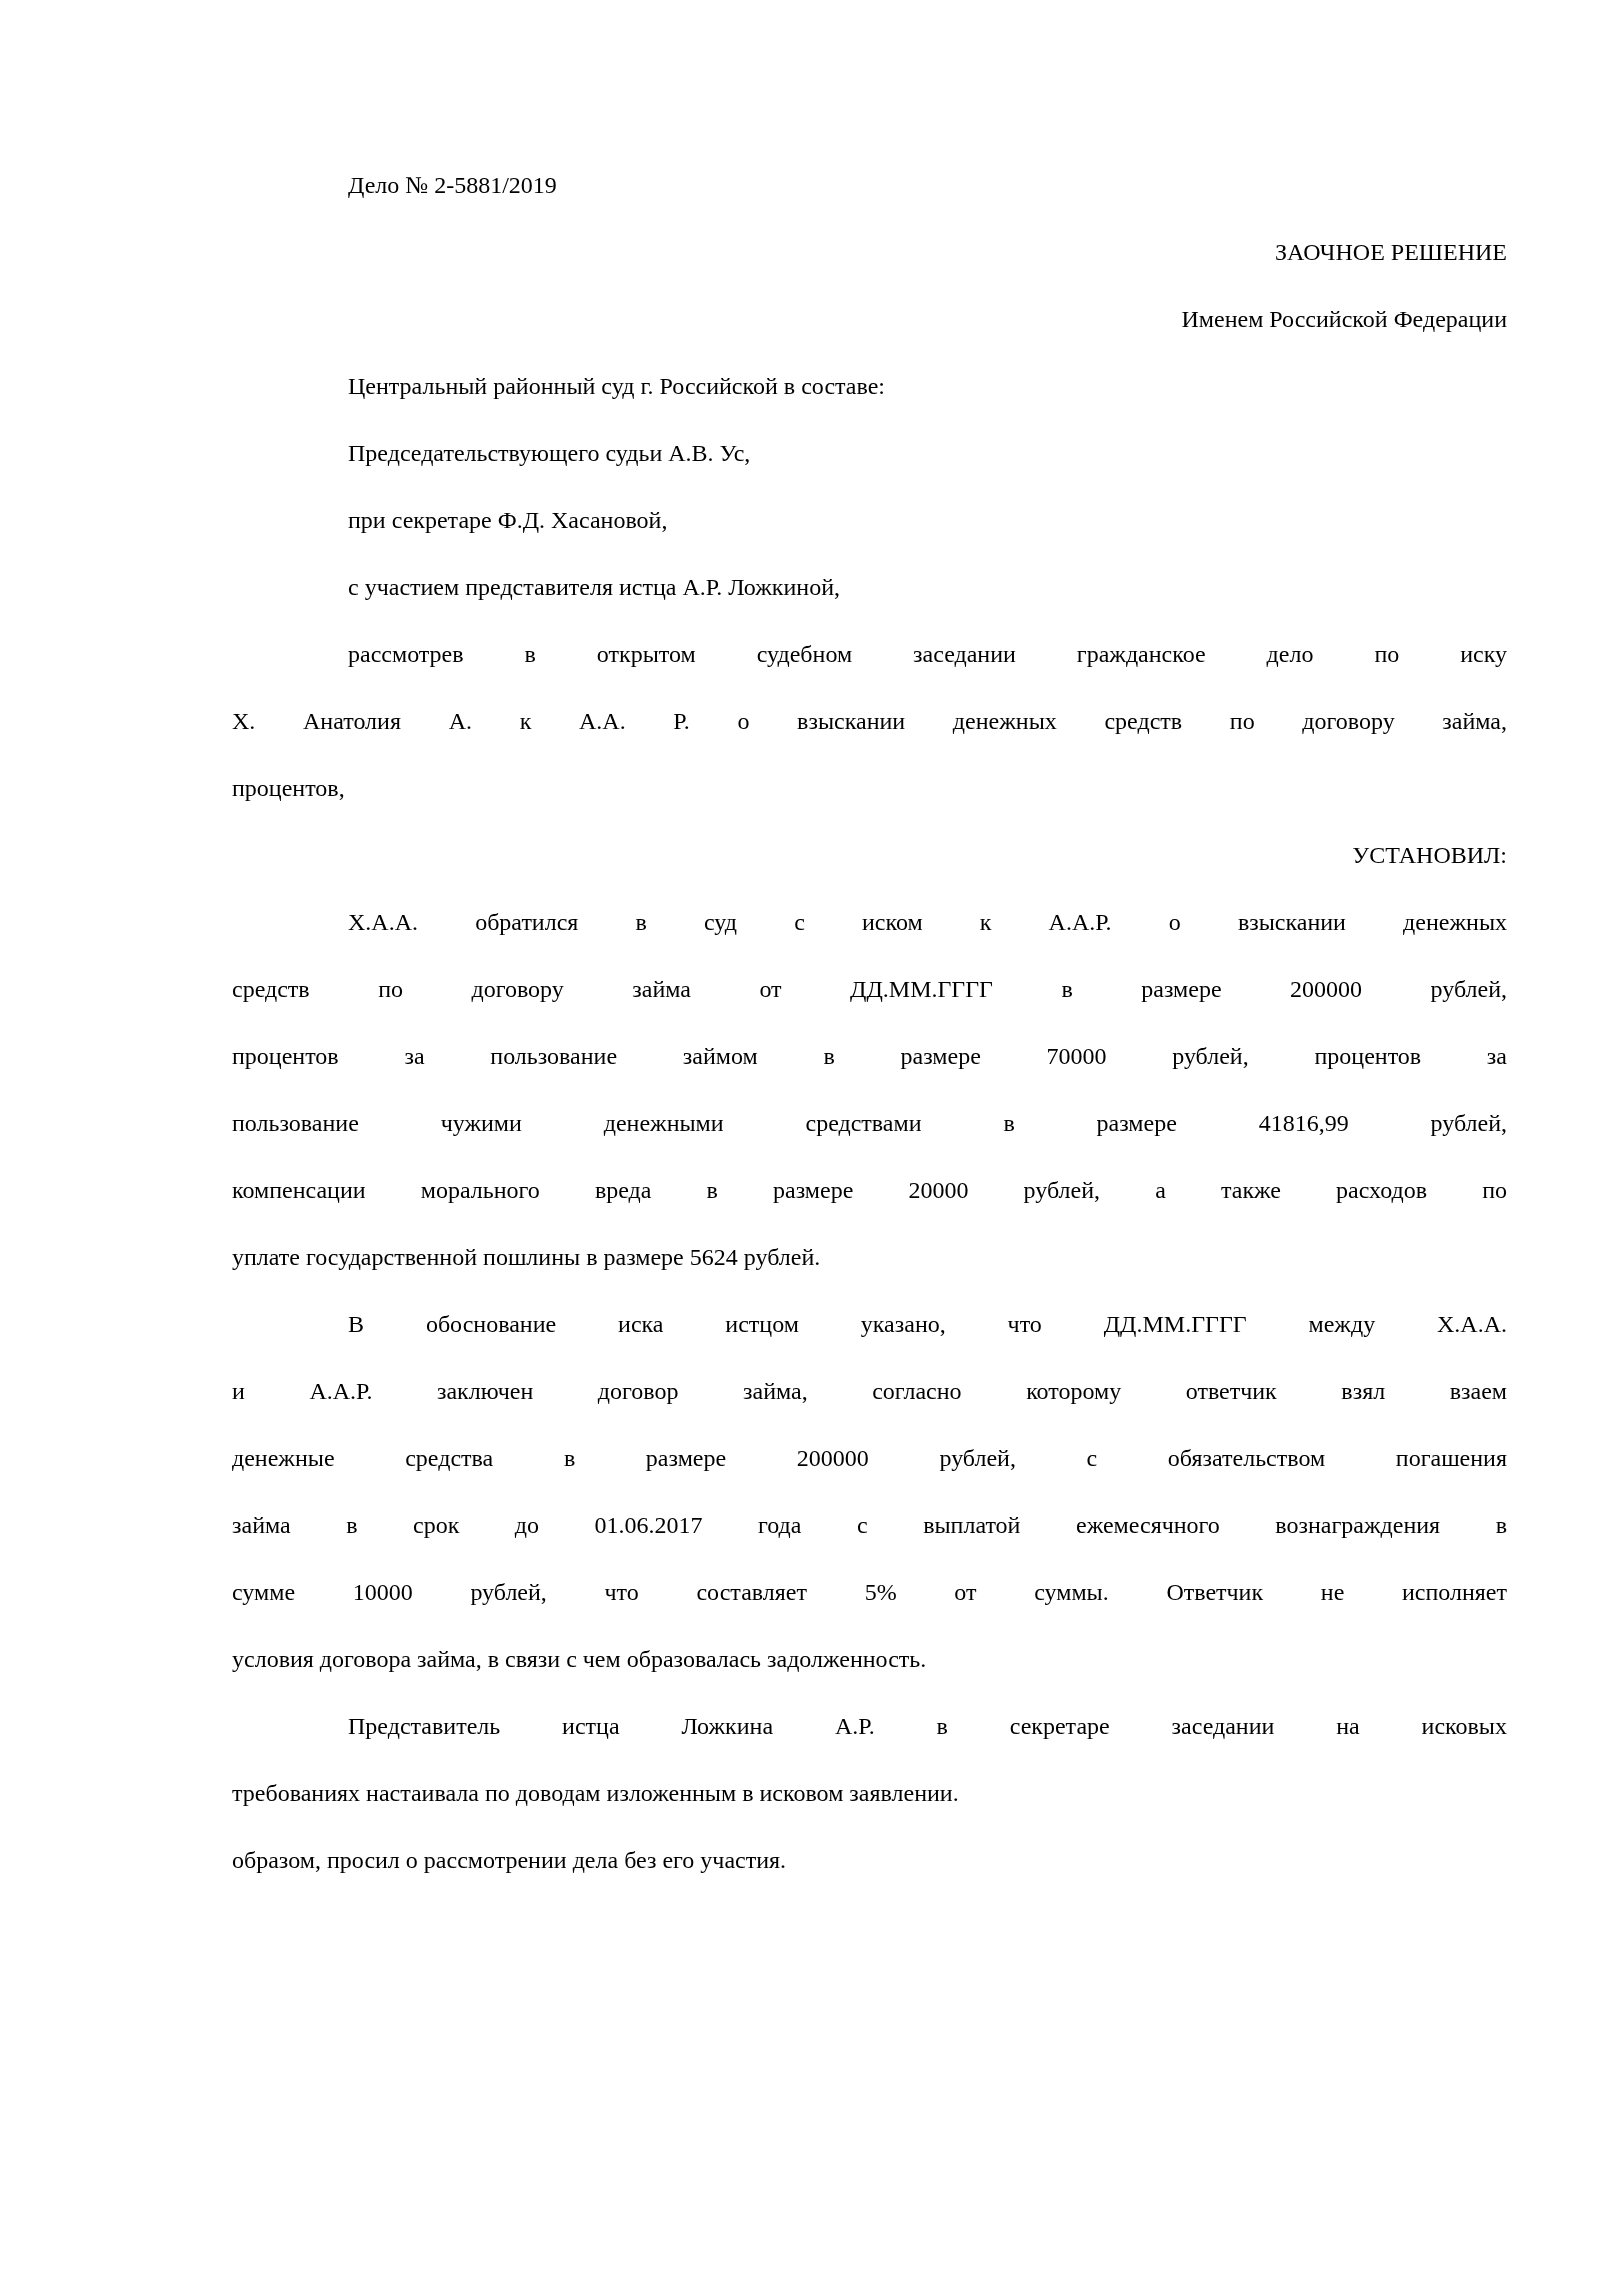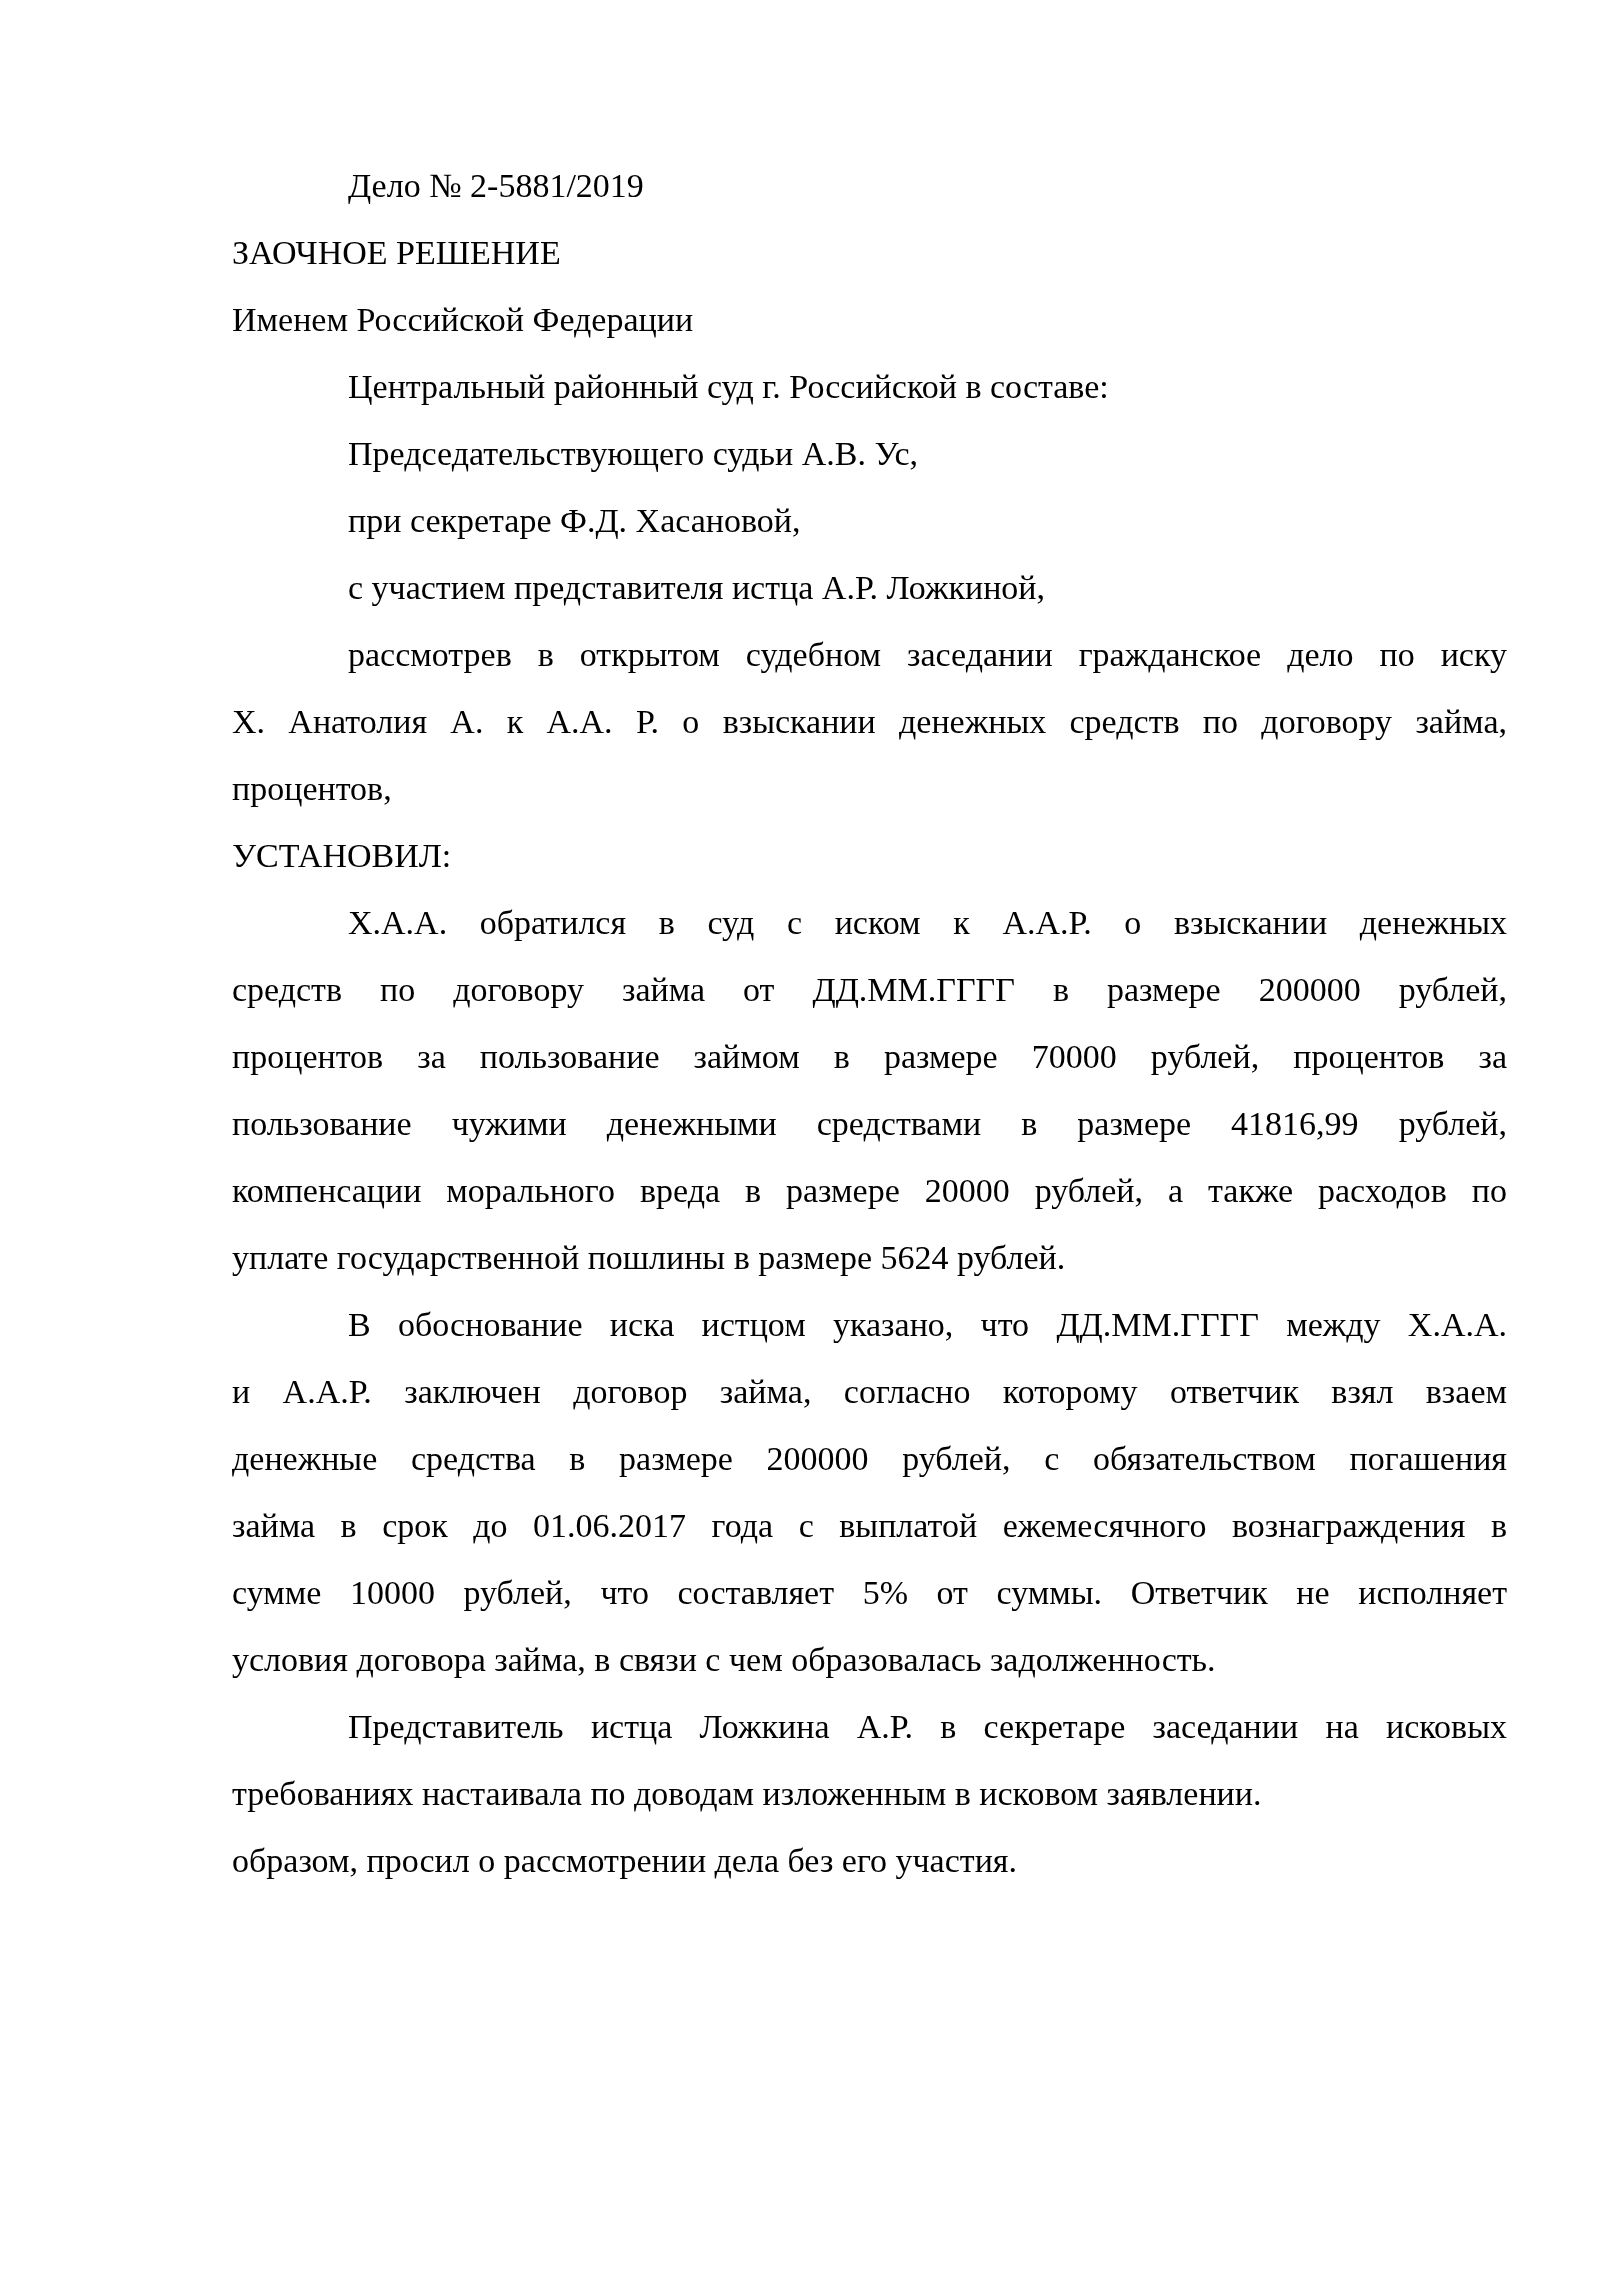--- a/index.html
+++ b/index.html
@@ -8,32 +8,32 @@
     background: #ffffff;
   }
   .page {
     position: relative;
     box-sizing: border-box;
     width: 1623px;
     height: 2295px;
     background: #ffffff;
     color: #000000;
     font-family: "Liberation Serif", "DejaVu Serif", serif;
-    font-size: 34px;
+    font-size: 24px;
     line-height: 67px;
     padding: 152px 116px 0 232px;
     overflow: hidden;
   }
   .l {
     height: 67px;
     white-space: nowrap;
   }
   .wrapok { white-space: normal; }
   .indent { padding-left: 116px; }
-  .center { text-align: left; white-space: normal; }
+  .center { text-align: right; white-space: normal; }
   .just {
     text-align: justify;
     text-align-last: justify;
     white-space: normal;
   }
   .dateline { position: relative; }
   .dateline .date {
     position: absolute;
     left: 116px;
     top: 0;

